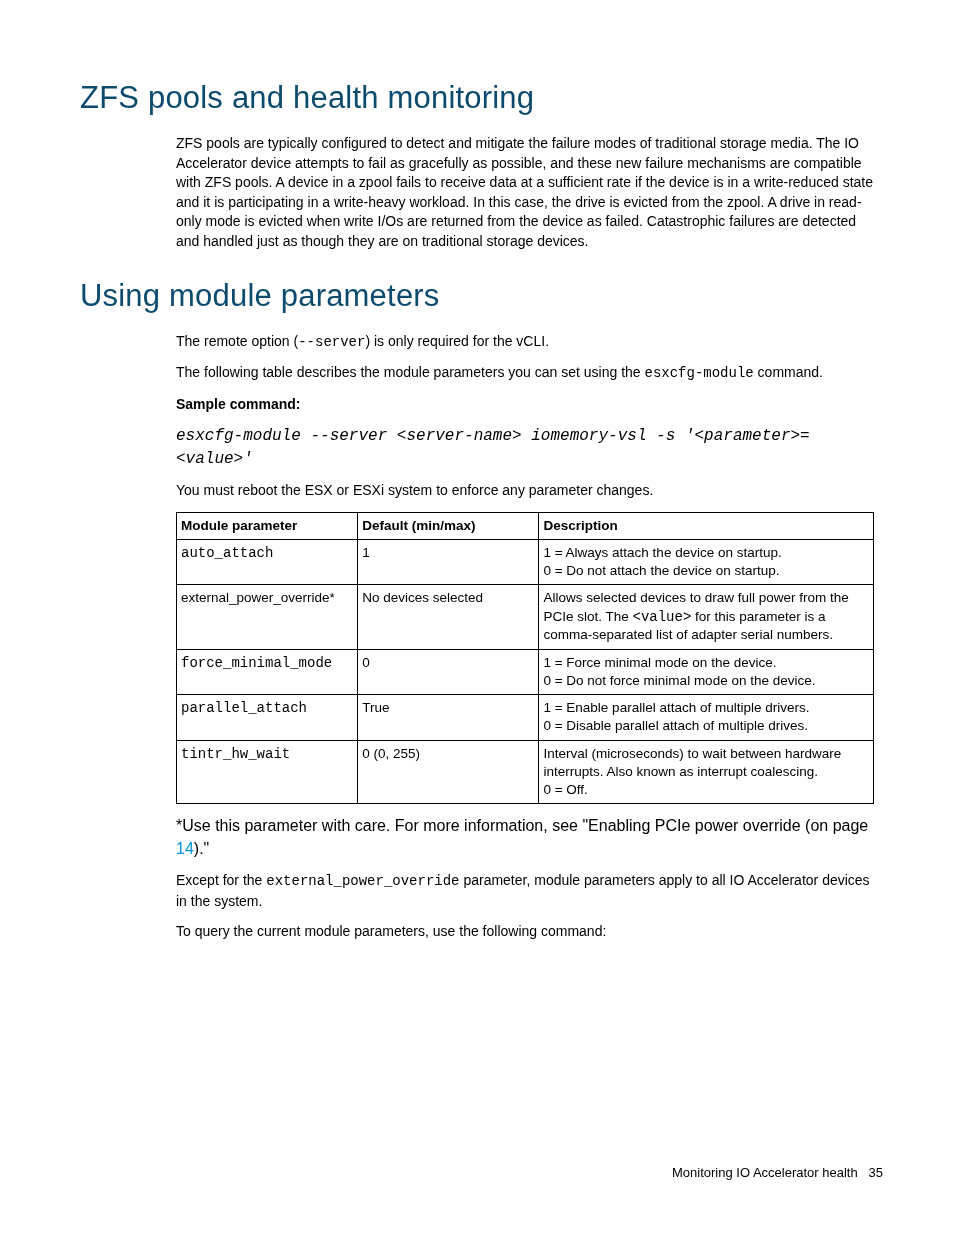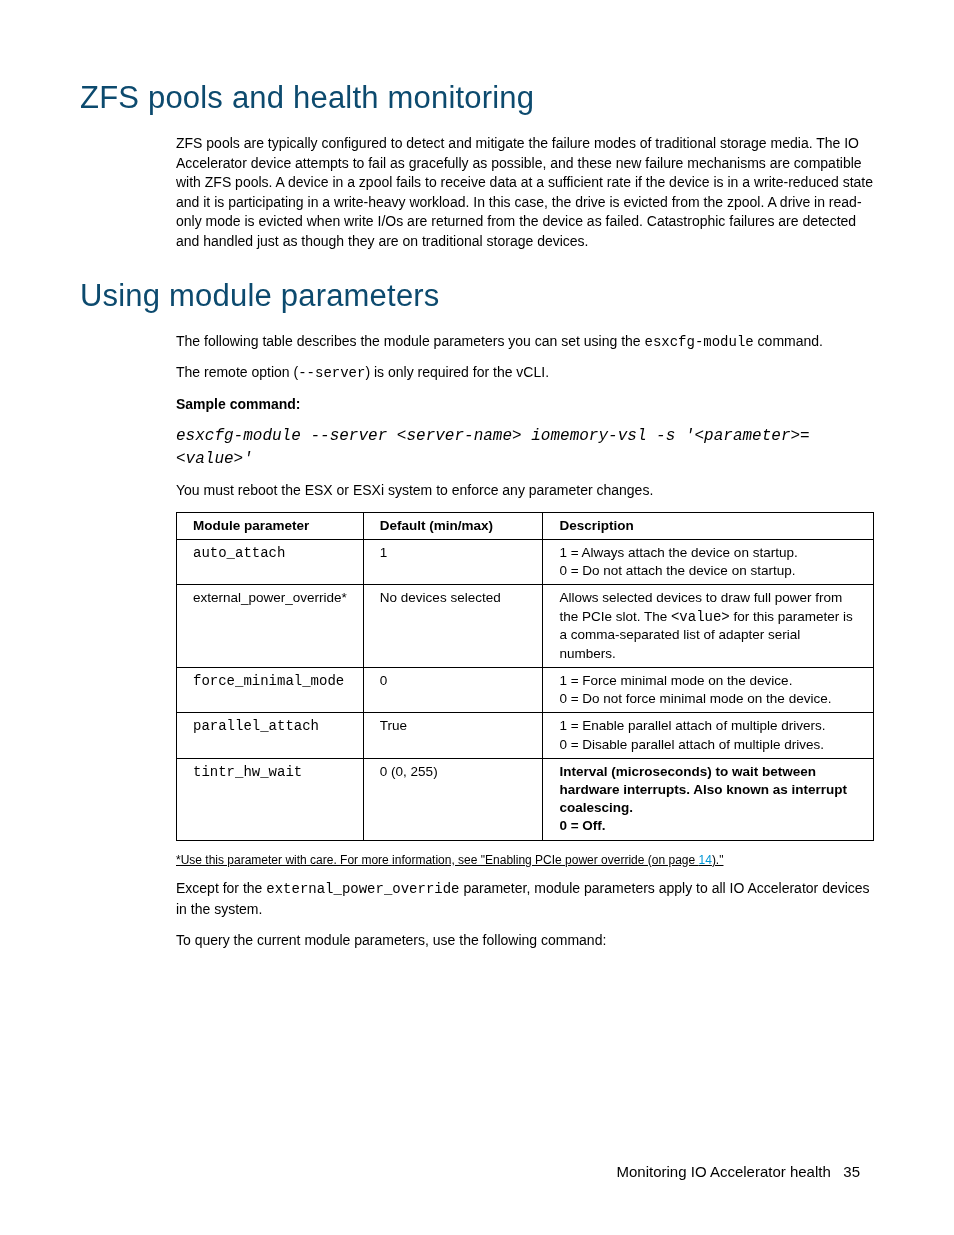--- a/index.html
+++ b/index.html
@@ -36,55 +36,55 @@
     font-style: italic;
   }
   table {
     border-collapse: collapse;
     width: 100%;
     margin-bottom: 11px;
     font-size: 13.5px;
   }
   th, td {
     border: 1px solid #000;
-    padding: 4px 16px;
+    padding: 4px 4px;
     text-align: left;
     vertical-align: top;
     line-height: 1.35;
   }
   th { font-weight: bold; }
   .col1 { width: 26%; }
   .col2 { width: 26%; }
   .col3 { width: 48%; }
-  .footnote { font-size: 12px; margin-bottom: 11px; text-decoration: underline; }
+  .footnote { font-size: 16px; margin-bottom: 11px; }
   .link { color: #0096d6; }
   .page-footer {
     position: absolute;
     bottom: 55px;
-    right: 94px;
-    font-size: 15px;
+    right: 71px;
+    font-size: 13px;
   }
 </style>
 </head>
 <body>
 
 <h1>ZFS pools and health monitoring</h1>
 <div class="body-block">
   <p>ZFS pools are typically configured to detect and mitigate the failure modes of traditional storage media. The IO Accelerator device attempts to fail as gracefully as possible, and these new failure mechanisms are compatible with ZFS pools. A device in a zpool fails to receive data at a sufficient rate if the device is in a write-reduced state and it is participating in a write-heavy workload. In this case, the drive is evicted from the zpool. A drive in read-only mode is evicted when write I/Os are returned from the device as failed. Catastrophic failures are detected and handled just as though they are on traditional storage devices.</p>
 </div>
 
 <h1>Using module parameters</h1>
 <div class="body-block">
 
   <p>
-    <span>The following table describes the module parameters you can set using the </span><span class="code">esxcfg-module</span><span> command.</span>
+    <span>The remote option (</span><span class="code">--server</span><span>) is only required for the vCLI.</span>
   </p>
 
   <p>
-    <span>The remote option (</span><span class="code">--server</span><span>) is only required for the vCLI.</span>
+    <span>The following table describes the module parameters you can set using the </span><span class="code">esxcfg-module</span><span> command.</span>
   </p>
 
   <p class="bold">Sample command:</p>
 
   <div class="codeline">esxcfg-module --server &lt;server-name&gt; iomemory-vsl -s '&lt;parameter&gt;=&lt;value&gt;'</div>
 
   <p>You must reboot the ESX or ESXi system to enforce any parameter changes.</p>
 
   <table>
     <thead>
@@ -116,21 +116,21 @@
       </tr>
       <tr>
         <td><span class="code">parallel_attach</span></td>
         <td>True</td>
         <td style="white-space:pre-line;">1 = Enable parallel attach of multiple drivers.
 0 = Disable parallel attach of multiple drives.</td>
       </tr>
       <tr>
         <td><span class="code">tintr_hw_wait</span></td>
         <td>0 (0, 255)</td>
-        <td style="white-space:pre-line;font-weight:bold;">Interval (microseconds) to wait between hardware interrupts. Also known as interrupt coalescing.
+        <td style="white-space:pre-line;">Interval (microseconds) to wait between hardware interrupts. Also known as interrupt coalescing.
 0 = Off.</td>
       </tr>
     </tbody>
   </table>
 
   <p class="footnote">
     <span>*Use this parameter with care. For more information, see "Enabling PCIe power override (on page </span><span class="link">14</span><span>)."</span>
   </p>
 
   <p>

